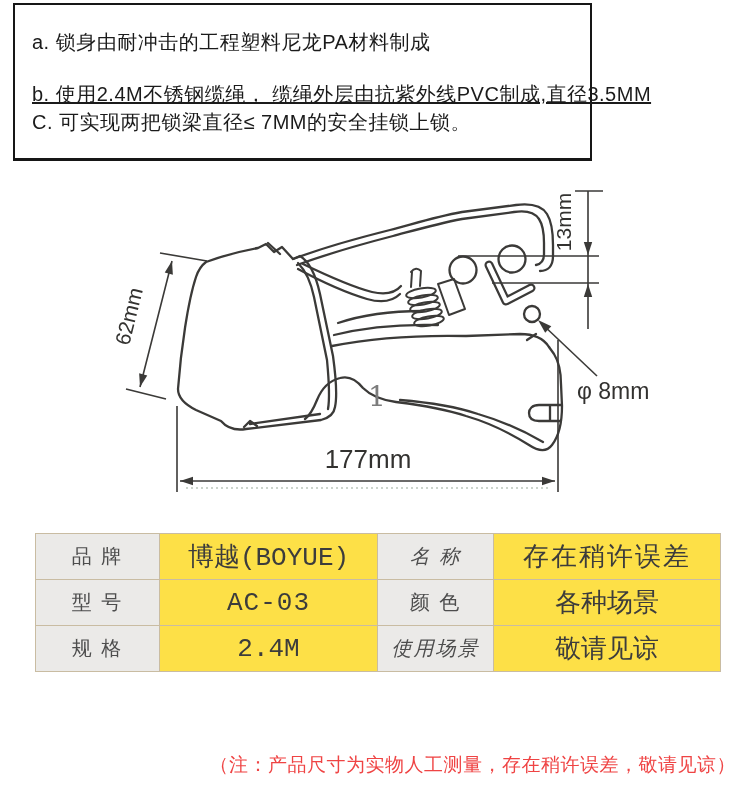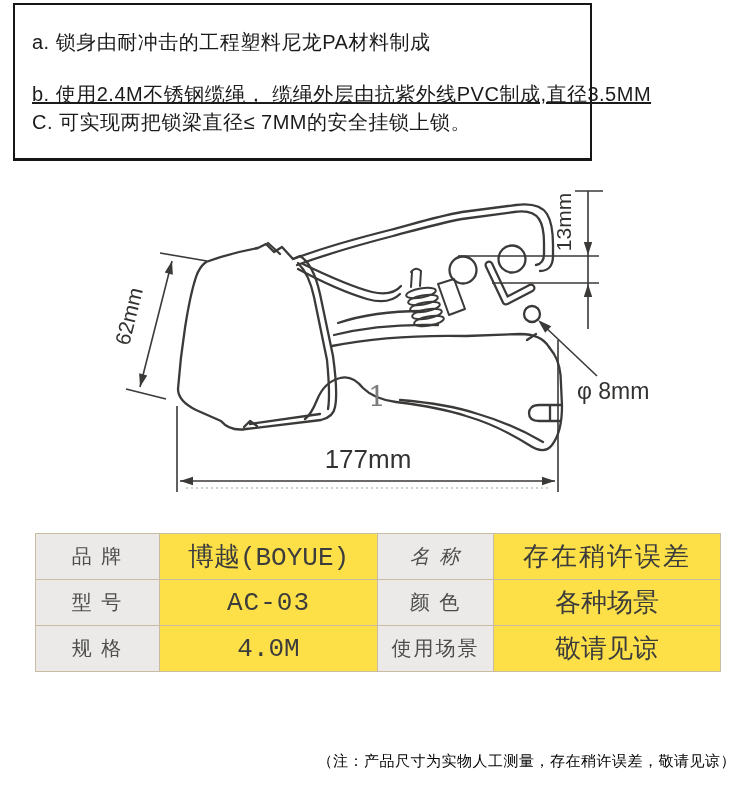--- a/index.html
+++ b/index.html
@@ -22,23 +22,23 @@
   td.val{background:#fde047;color:#3c3c3c;font-size:26px;font-family:Liberation Mono, monospace;}
   .w1{width:123px;} .w2{width:217px;} .w3{width:115px;font-style:italic;} .w4{width:226px;}
   .v-brand{font-size:18px;color:#454545;}
   .v-name{font-size:22px;letter-spacing:2px;color:#3a3a3a;}
   .v-model{font-size:26px;letter-spacing:1px;}
   .v-color{font-size:20px;color:#8d8d8d;}
   .v-material{font-size:22px;letter-spacing:2px;}
   .v-size{font-size:23px;font-weight:600;letter-spacing:1px;color:#2e2e2e;}
   .v-spec{font-size:30px;}
   .v-scene{font-size:20px;color:#8d8d8d;}
-  .lbl-scene{letter-spacing:0;font-size:19px;}
+  .lbl-scene{letter-spacing:0;font-size:19px;font-style:italic;}
   
-  .footnote{position:absolute;right:14px;top:752px;font-size:15px;color:#000000;
+  .footnote{position:absolute;right:14px;top:752px;font-size:19px;color:#ef4444;
      letter-spacing:.5px;white-space:nowrap;}
 </style>
 </head>
 <body>
 
 <div class="page">
 
   <div class="feature-box">
     <p class="f-a">a. 锁身由耐冲击的工程塑料尼龙PA材料制成</p>
     <p class="f-b">b. 使用2.4M不锈钢缆绳， 缆绳外层由抗紫外线PVC制成,直径3.5MM</p>
@@ -139,21 +139,21 @@
       <td class="val w4 v-name">存在稍许误差</td>
     </tr>
     <tr>
       <td class="lbl">型 号</td>
       <td class="val v-model">AC-03</td>
       <td class="lbl">颜 色</td>
       <td class="val v-color">各种场景</td>
     </tr>
     <tr>
       <td class="lbl">规 格</td>
-      <td class="val v-spec">4.0M</td>
+      <td class="val v-spec">2.4M</td>
       <td class="lbl lbl-scene">使用场景</td>
       <td class="val v-scene">敬请见谅</td>
     </tr>
   </tbody>
     </table>
 
   <div class="footnote">（注：产品尺寸为实物人工测量，存在稍许误差，敬请见谅）</div>
 
 </div>
 

